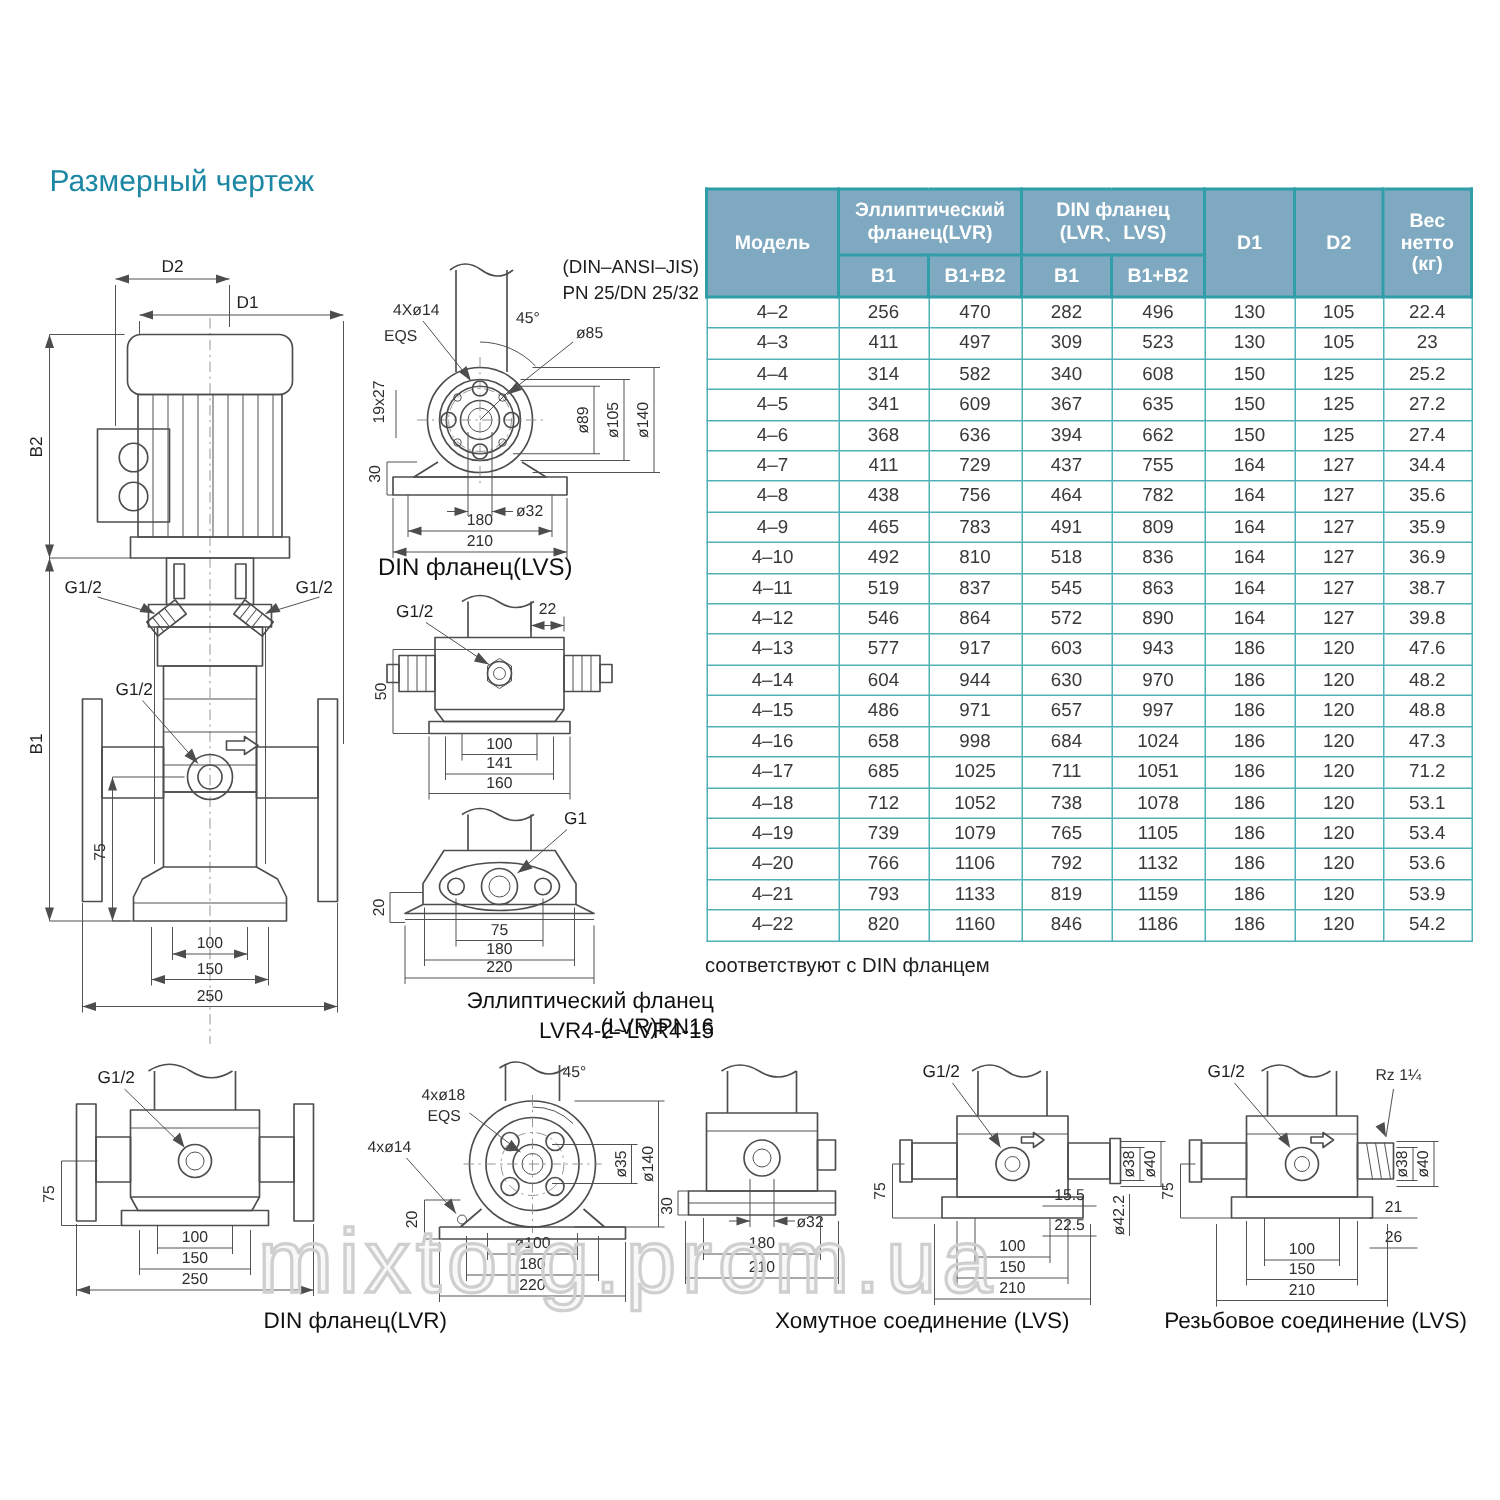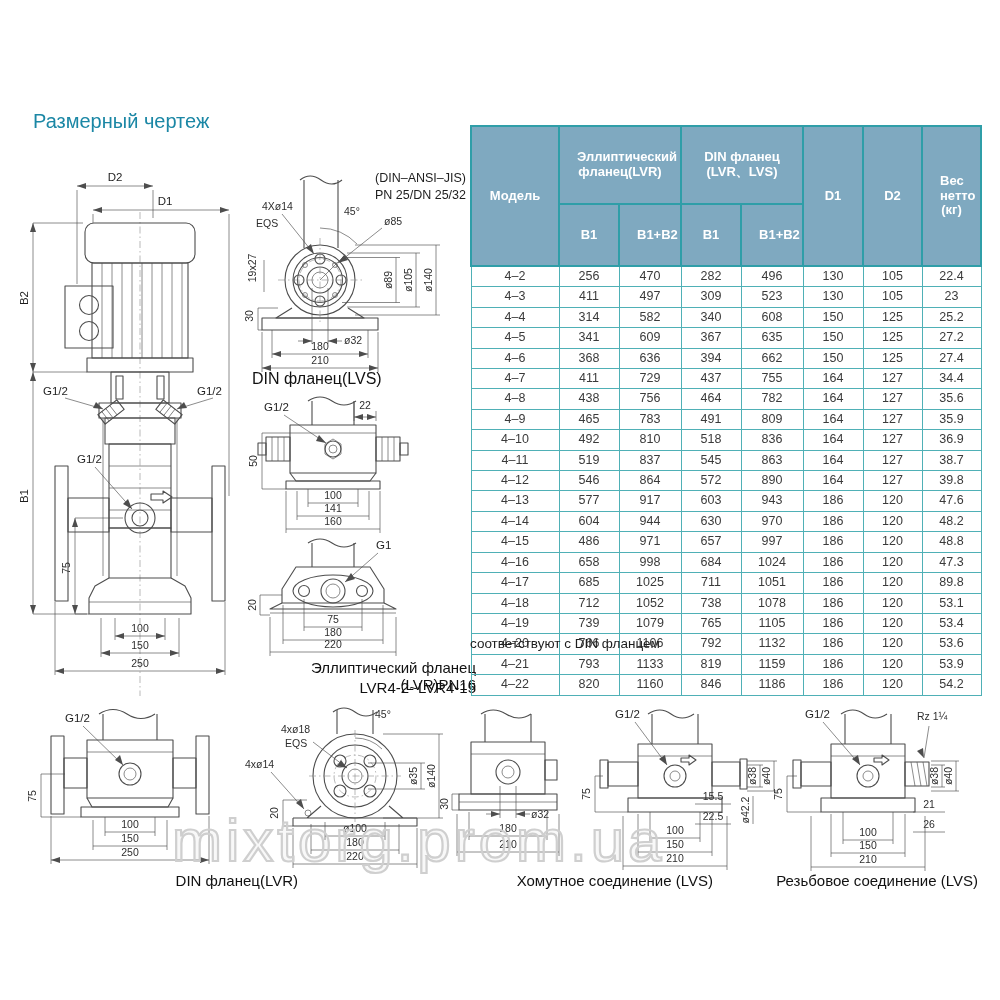--- a/index.html
+++ b/index.html
@@ -3,21 +3,21 @@
 <meta charset="utf-8">
 <style>
   html,body{margin:0;padding:0;background:#fff;}
   .page{position:relative;width:1000px;height:1000px;background:#fff;overflow:hidden;
         font-family:"Liberation Sans",sans-serif;}
   .title{position:absolute;left:33px;top:110px;font-size:20px;font-weight:normal;color:#1b87a5;}
   
   .tblwrap{position:absolute;left:470px;top:125px;width:510px;}
   table{border-collapse:collapse;width:510px;table-layout:fixed;}
   th{background:#7fa9c0;color:#fff;font-size:13px;font-weight:bold;
-     border:2px solid #2f9ea8;padding:17px;line-height:1.15;}
+     border:2px solid #2f9ea8;padding:0;line-height:1.15;}
   td{border:1px solid #4fb0b6;text-align:center;font-size:12.5px;color:#3a3a3a;
      padding:0;height:19.4px;line-height:19.4px;}
   tr.sub th{height:26px;font-weight:bold;}
   tr.grp th{height:42px;}
   .note{position:absolute;left:470px;top:635px;width:512px;font-size:13.5px;color:#1e1e1e;line-height:1.35;}
   
   svg{position:absolute;overflow:visible;}
   .ln{fill:none;stroke:#4d4d4d;stroke-width:1.1;stroke-linejoin:round;}
   .th{fill:none;stroke:#4d4d4d;stroke-width:.65;}
   .cl{fill:none;stroke:#8a8a8a;stroke-width:.6;stroke-dasharray:7 3 1.5 3;}
@@ -414,21 +414,21 @@
             <td>47.3</td>
           </tr>
           <tr>
             <td>4–17</td>
             <td>685</td>
             <td>1025</td>
             <td>711</td>
             <td>1051</td>
             <td>186</td>
             <td>120</td>
-            <td>89.8</td>
+            <td>71.2</td>
           </tr>
           <tr>
             <td>4–18</td>
             <td>712</td>
             <td>1052</td>
             <td>738</td>
             <td>1078</td>
             <td>186</td>
             <td>120</td>
             <td>53.1</td>

